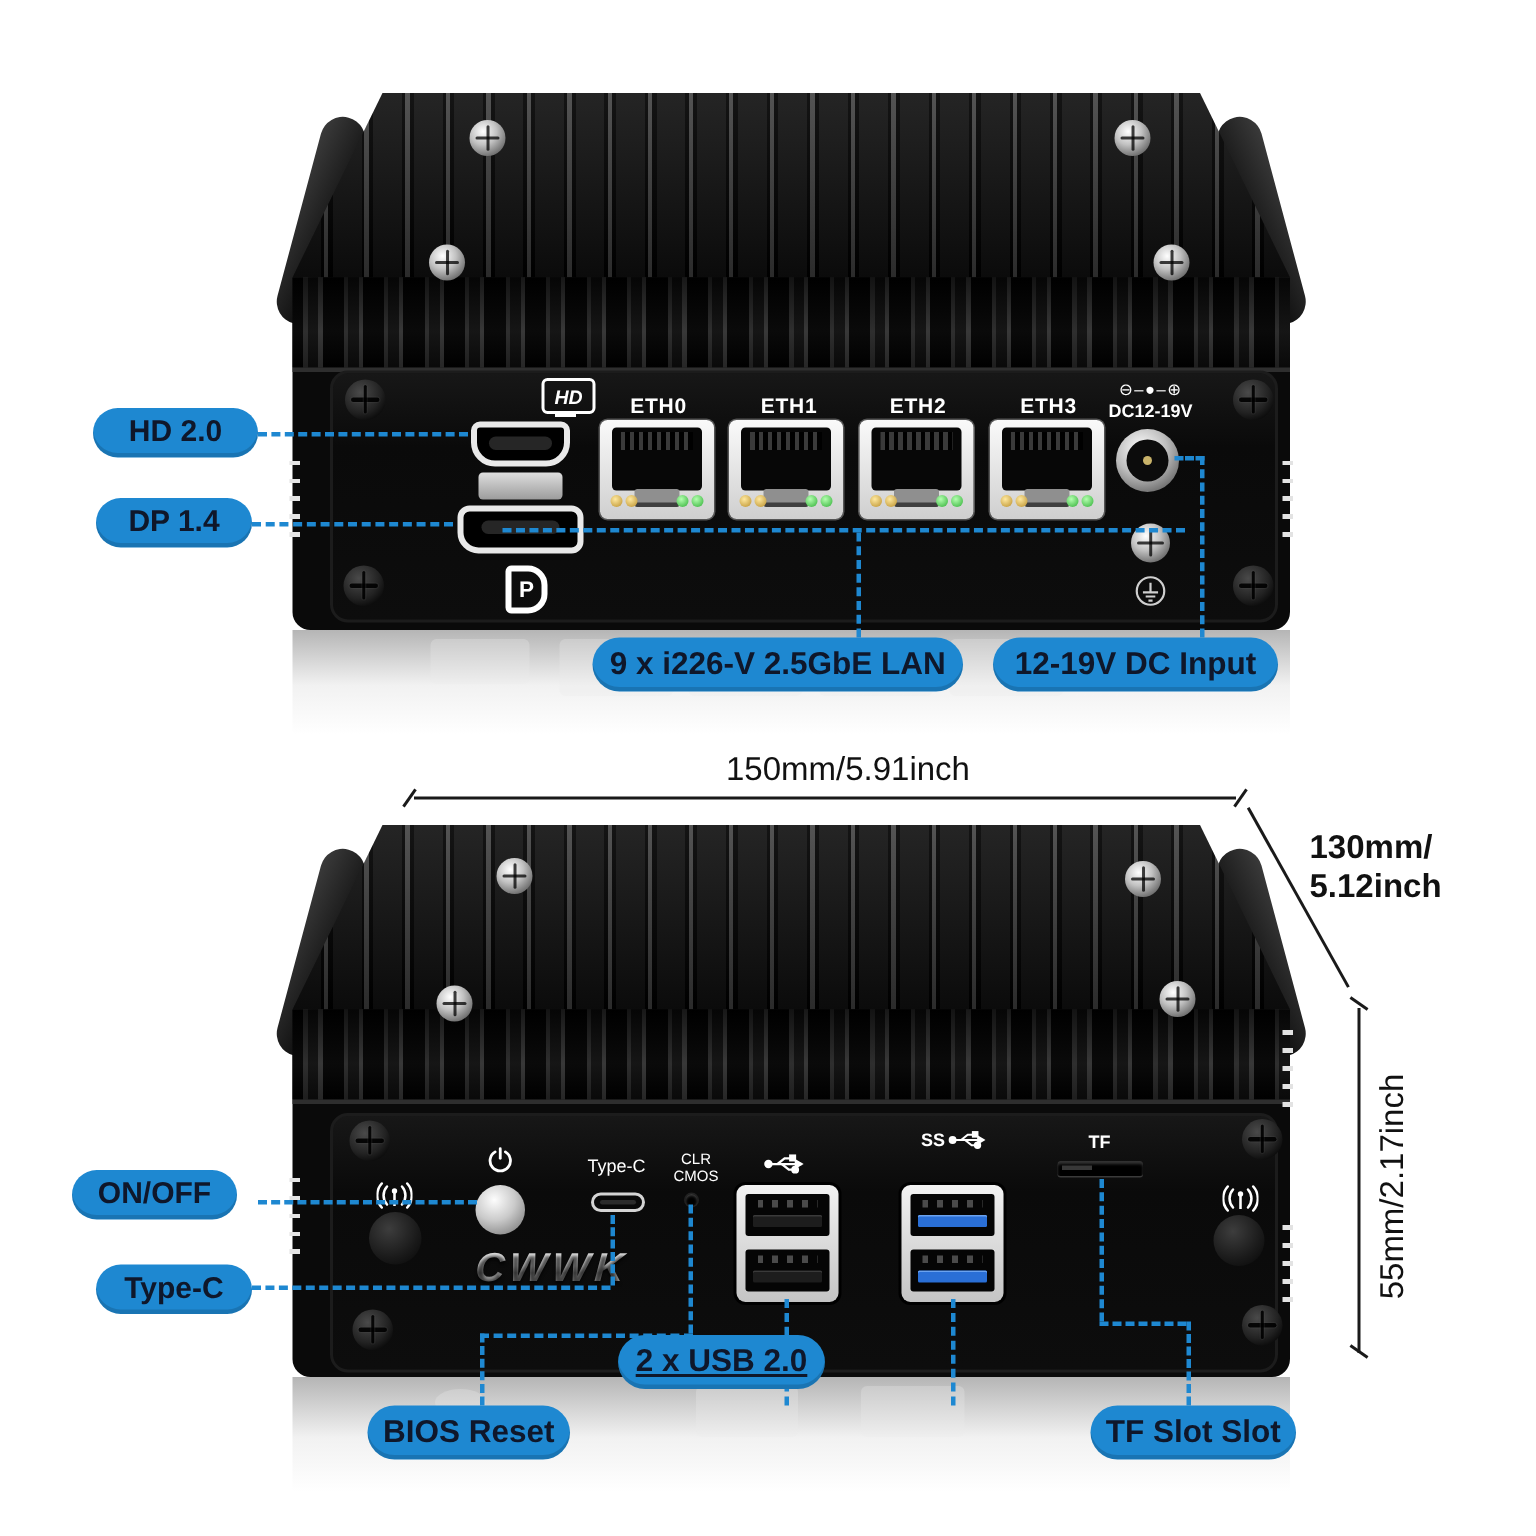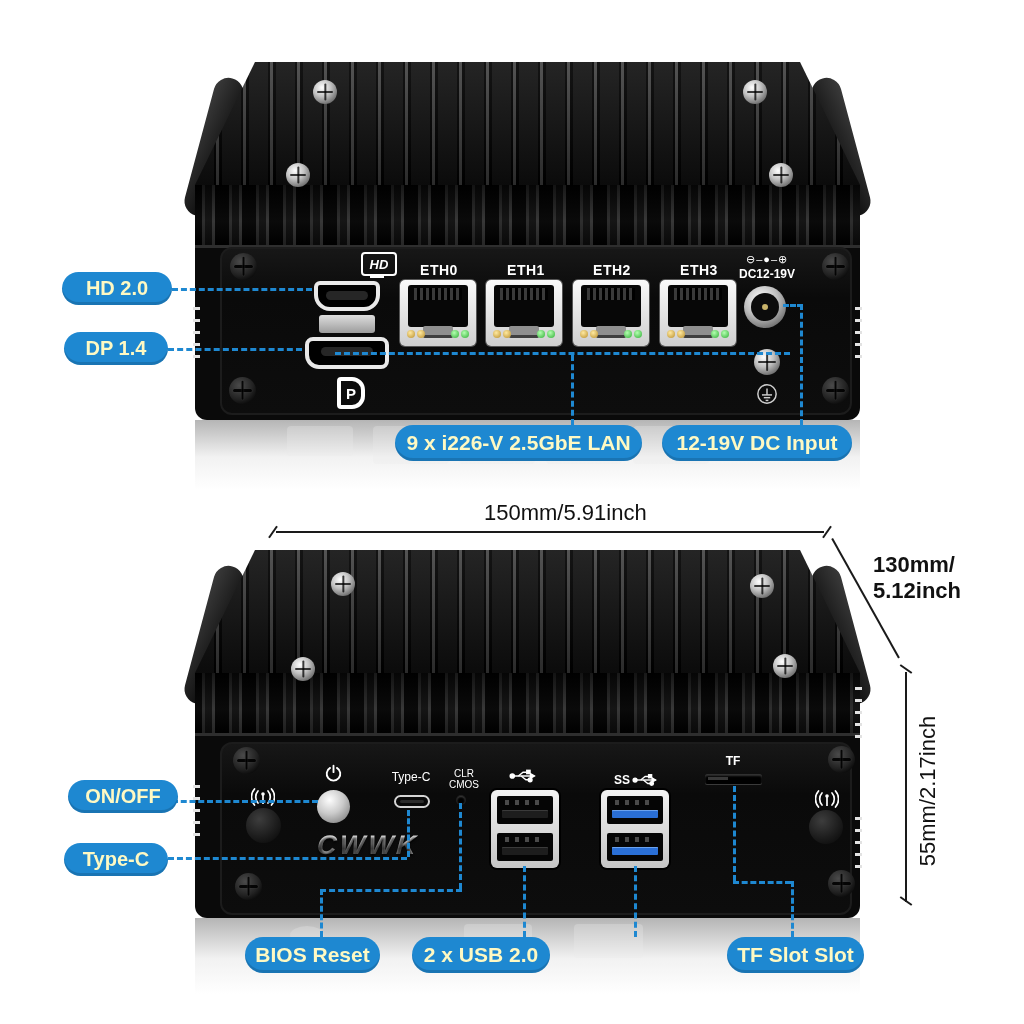--- a/index.html
+++ b/index.html
@@ -1,20 +1,20 @@
 <!DOCTYPE html>
 <html><head>
 <meta charset="utf-8">
 <style>
   :root{ --accent:#1e88d1; }
   html,body{margin:0;padding:0;background:#fff;}
   #stage{position:relative;width:1024px;height:1024px;background:#fff;overflow:hidden;
          font-family:"Liberation Sans",sans-serif;}
   .pill{position:absolute;display:flex;align-items:center;justify-content:center;
-        background:var(--accent);color:#fef9c3;font-weight:bold;border-radius:18px;
+        background:var(--accent);color:#0f172a;font-weight:bold;border-radius:18px;
         white-space:nowrap;z-index:6;box-shadow:inset 0 -3px 0 rgba(0,0,0,.14);}
   .pill.sm{font-size:20px;height:33px;}
   .pill.lg{font-size:21px;height:36px;}
   .dash-h{position:absolute;border-top:3px dashed var(--accent);z-index:5;}
   .dash-v{position:absolute;border-left:3px dashed var(--accent);z-index:5;}
   .dimline{position:absolute;background:#1a1a1a;z-index:4;}
   .dimtext{position:absolute;color:#111;font-size:22px;z-index:4;}
   .tick{position:absolute;width:2px;height:14px;background:#1a1a1a;z-index:4;}
 
   
@@ -385,21 +385,21 @@
         <div class="usb-port p1">
             <div class="pins"></div>
             <div class="tongue"></div>
           </div>
         <div class="usb-port p2">
             <div class="pins"></div>
             <div class="tongue"></div>
           </div>
       </div>
 
-      <div style="position:absolute;left:392px;top:28px;display:flex;align-items:center;gap:2px;">
+      <div style="position:absolute;left:392px;top:8px;display:flex;align-items:center;gap:2px;">
         <span style="color:#fff;font-weight:bold;font-size:12px;">SS</span>
         <svg width="28" height="16" viewBox="0 0 32 16">
           <g stroke="#fff" stroke-width="1.6" fill="#fff">
             <line x1="3" y1="8" x2="27" y2="8"></line>
             <circle cx="3.5" cy="8" r="2.2"></circle>
             <path d="M27 8 l-4 -2.4 v4.8 z"></path>
             <path d="M10 8 l5 -4 h4" fill="none"></path>
               <rect x="19" y="2" width="3.4" height="3.4"></rect>
             <path d="M13 8 l5 4 h3" fill="none"></path>
               <circle cx="22.5" cy="12" r="2"></circle>
@@ -431,34 +431,34 @@
         </g>
         <circle cx="12" cy="6" r="1.8" fill="#fff"></circle>
           <line x1="12" y1="7" x2="12" y2="16" stroke="#fff" stroke-width="1.7"></line>
       </svg>
       <div class="hole" style="left:587px;top:66px;width:34px;height:34px;"></div>
 
       <div class="logo" style="left:95px;top:86px;">CWWK</div>
     </div>
   </div>
 
-  <div class="pill sm" style="left:68px;top:780px;width:110px;">ON/OFF</div>
+  <div class="pill sm" style="left:48px;top:780px;width:110px;">ON/OFF</div>
   <div class="pill sm" style="left:64px;top:843px;width:104px;">Type-C</div>
   <div class="dash-h" style="left:172px;top:800px;width:146px;"></div>
   <div class="dash-h" style="left:168px;top:857px;width:239px;"></div>
   <div class="dash-v" style="left:407px;top:810px;height:47px;"></div>
 
   <div class="dash-v" style="left:459px;top:803px;height:86px;"></div>
   <div class="dash-h" style="left:320px;top:889px;width:142px;"></div>
   <div class="dash-v" style="left:320px;top:889px;height:48px;"></div>
 
   <div class="dash-v" style="left:523px;top:866px;height:71px;"></div>
   <div class="dash-v" style="left:634px;top:866px;height:71px;"></div>
 
   <div class="dash-v" style="left:733px;top:786px;height:95px;"></div>
   <div class="dash-h" style="left:733px;top:881px;width:58px;"></div>
   <div class="dash-v" style="left:791px;top:881px;height:56px;"></div>
 
   <div class="pill lg" style="left:245px;top:937px;width:135px;">BIOS Reset</div>
-  <div class="pill lg" style="left:412px;top:937px;width:138px;">2 x USB 2.0</div>
+  <div class="pill lg" style="left:412px;top:890px;width:138px;text-decoration:underline;">2 x USB 2.0</div>
   <div class="pill lg" style="left:727px;top:937px;width:137px;">TF Slot Slot</div>
 
 </div>
 
 </body></html>

